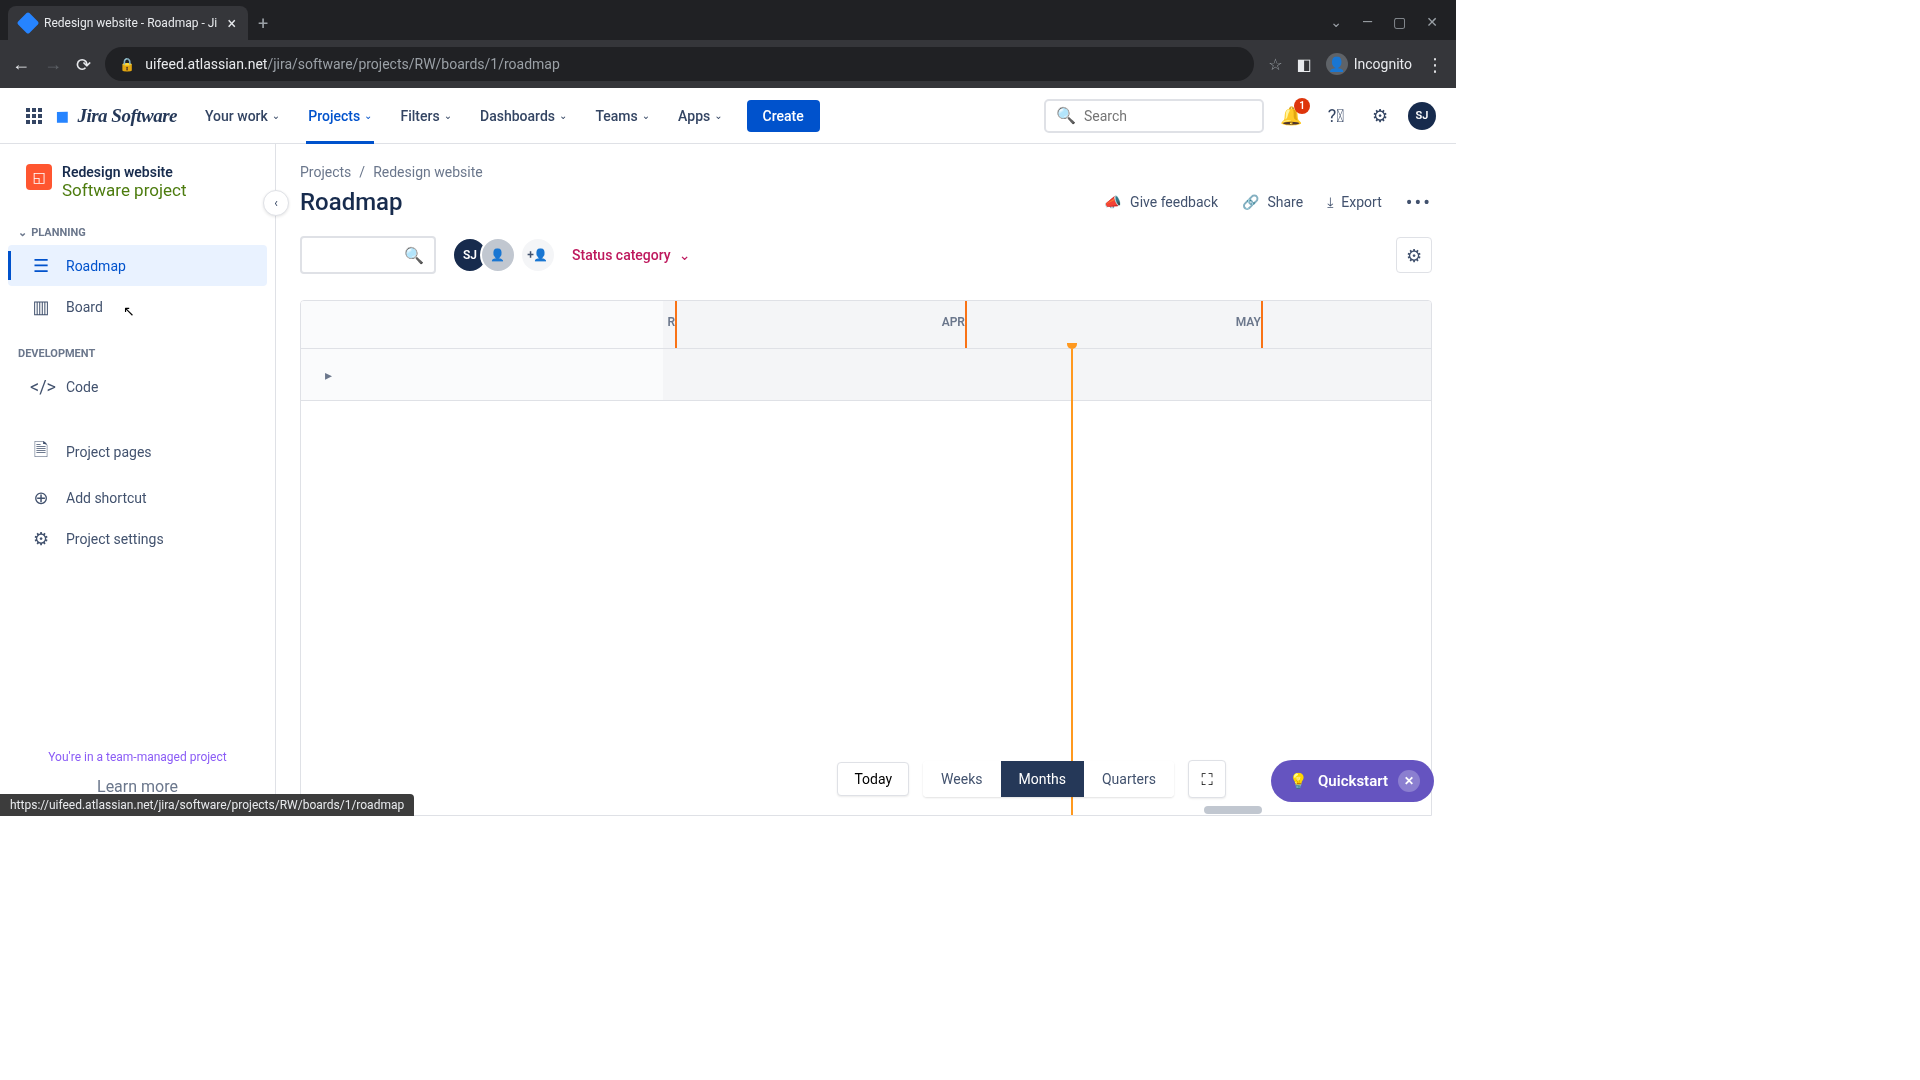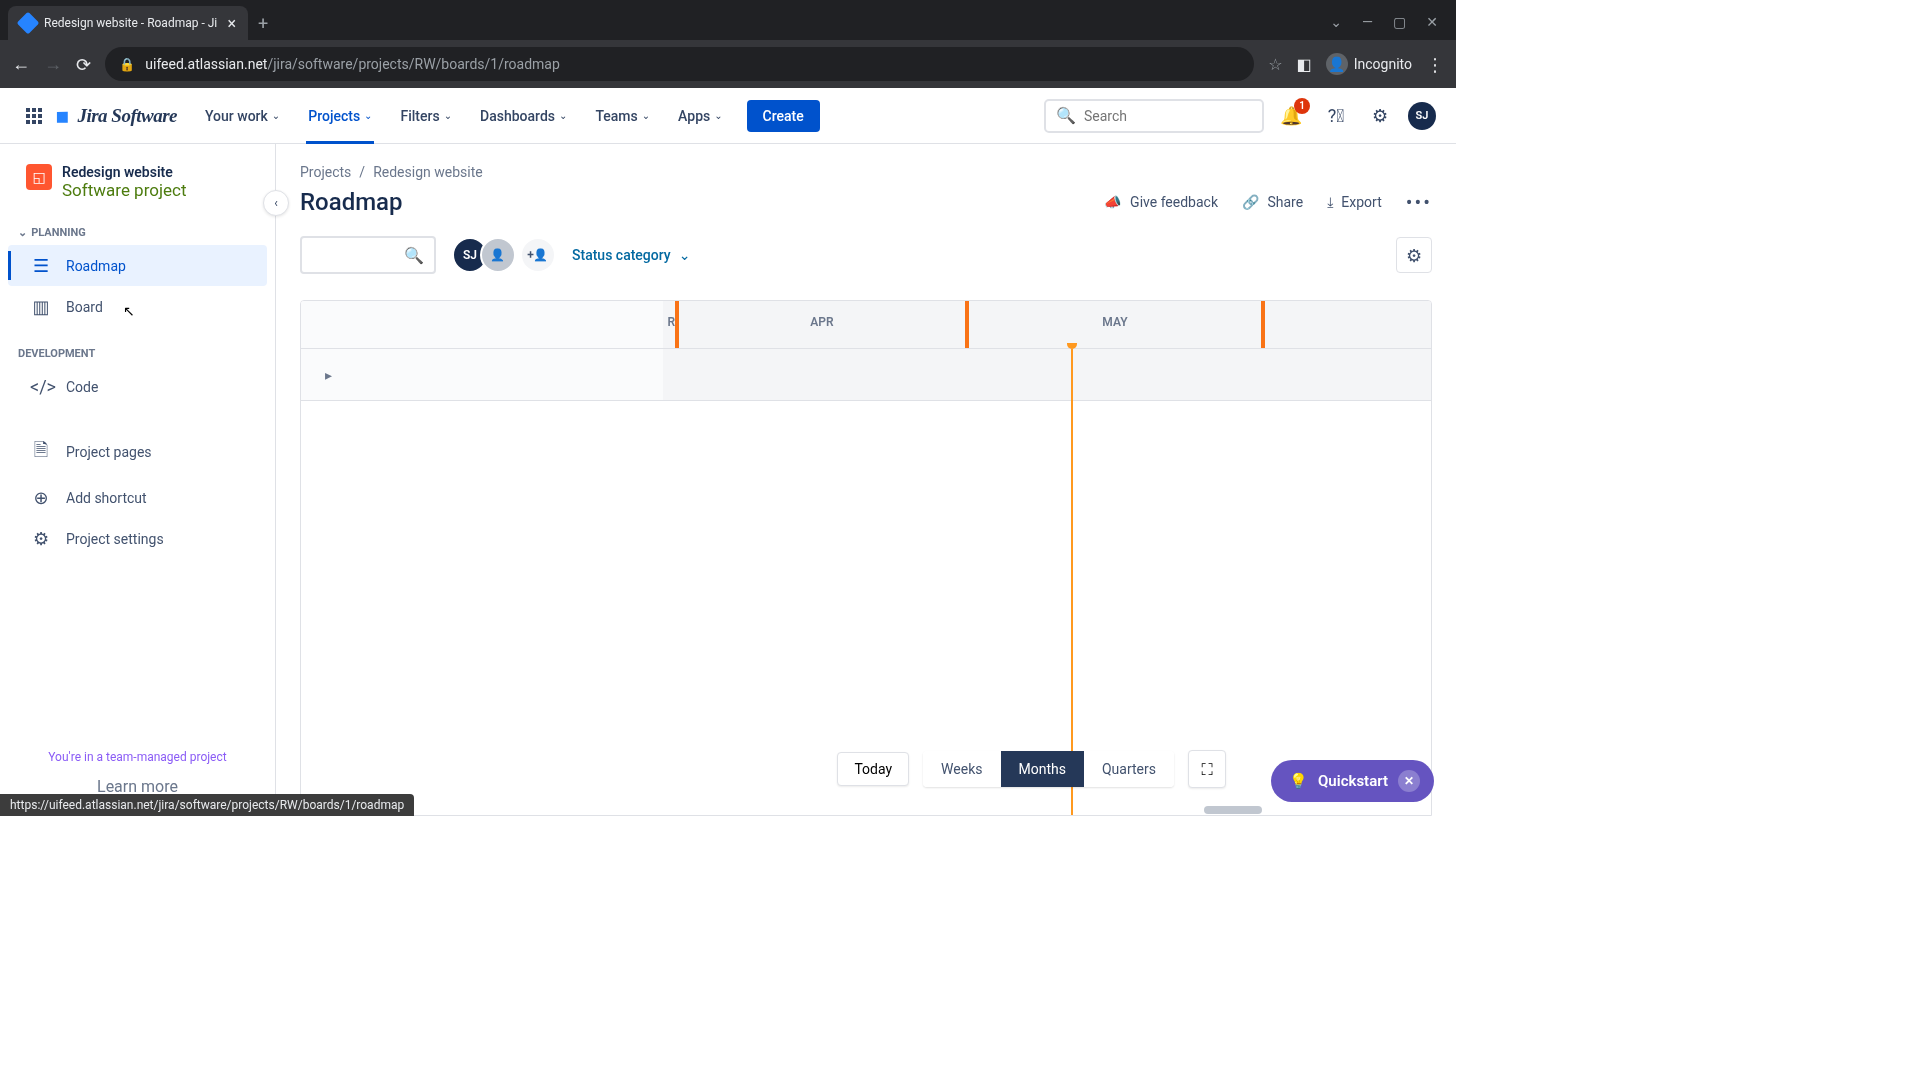--- a/index.html
+++ b/index.html
@@ -73,36 +73,36 @@
 .page-action { display: flex; align-items: center; gap: 8px; font-size: 14px; color: #42526e; cursor: pointer; }
 .more-btn { font-size: 20px; color: #42526e; cursor: pointer; letter-spacing: 2px; }
 
 .toolbar { display: flex; align-items: center; gap: 16px; margin-top: 20px; }
 .search-roadmap { border: 2px solid #dfe1e6; border-radius: 4px; height: 38px; width: 136px; display: flex; align-items: center; justify-content: flex-end; padding: 0 10px; }
 .avatars { display: flex; align-items: center; }
 .av { width: 36px; height: 36px; border-radius: 50%; border: 2px solid #fff; margin-left: -8px; display: flex; align-items: center; justify-content: center; font-size: 12px; font-weight: 600; }
 .av1 { background: #172b4d; color: #fff; margin-left: 0; }
 .av2 { background: #c1c7d0; color: #fff; }
 .av3 { background: #f4f5f7; color: #42526e; margin-left: 4px; }
-.status-filter { display: flex; align-items: center; gap: 8px; font-size: 14px; color: #0369a1; cursor: pointer; font-weight: 500; }
+.status-filter { display: flex; align-items: center; gap: 8px; font-size: 14px; color: #be185d; cursor: pointer; font-weight: 500; }
 .settings-toggle { margin-left: auto; border: 1px solid #dfe1e6; border-radius: 4px; width: 36px; height: 36px; display: flex; align-items: center; justify-content: center; cursor: pointer; color: #42526e; font-size: 18px; }
 
 .timeline { margin-top: 26px; border: 1px solid #dfe1e6; border-radius: 4px 4px 0 0; flex: 1; position: relative; overflow: hidden; }
 .timeline-header { height: 48px; display: flex; border-bottom: 1px solid #dfe1e6; background: #f4f5f7; }
-.month-cell { text-align: center; padding-top: 14px; font-size: 12px; font-weight: 600; color: #6b778c; border-left: 4px solid #f97316; }
+.month-cell { text-align: right; padding-top: 14px; font-size: 12px; font-weight: 600; color: #6b778c; border-left: 2px solid #f97316; }
 .left-gutter { width: 362px; border-right: none; background: #fafbfc; }
 .epic-row { height: 52px; display: flex; background: #f4f5f7; border-bottom: 1px solid #dfe1e6; }
 .epic-input-wrap { width: 362px; display: flex; align-items: center; padding: 0 14px; background: #fafbfc; }
 .epic-input { flex: 1; border: 2px solid #4c9aff; border-radius: 3px; height: 34px; padding: 0 12px 0 34px; font-size: 14px; outline: none; }
 .epic-input::placeholder { color: #7a869a; }
 .epic-icon-slot { position: absolute; margin-left: 10px; font-size: 14px; color: #6b778c; }
 .today-line { position: absolute; top: 48px; bottom: 0; width: 2px; background: #ff991f; left: 770px; }
 .today-line::before { content: ""; position: absolute; top: -6px; left: -4px; width: 10px; height: 6px; background: #ff991f; border-radius: 0 0 5px 5px; }
 
-.bottom-controls { position: absolute; bottom: 28px; right: 24px; display: flex; align-items: center; gap: 14px; }
+.bottom-controls { position: absolute; bottom: 18px; right: 24px; display: flex; align-items: center; gap: 14px; }
 .today-btn { background: #fff; border: 1px solid #dfe1e6; border-radius: 4px; padding: 8px 16px; font-size: 14px; cursor: pointer; box-shadow: 0 1px 2px rgba(0,0,0,0.08); }
 .zoom-group { display: flex; border-radius: 4px; overflow: hidden; box-shadow: 0 1px 2px rgba(0,0,0,0.12); }
 .zoom-btn { background: #fff; border: none; padding: 10px 18px; font-size: 14px; cursor: pointer; color: #42526e; }
 .zoom-btn.active { background: #253858; color: #fff; }
 .fullscreen-btn { background: #fff; border: 1px solid #dfe1e6; border-radius: 4px; width: 38px; height: 38px; display: flex; align-items: center; justify-content: center; cursor: pointer; box-shadow: 0 1px 2px rgba(0,0,0,0.08); font-size: 16px; }
 
 .quickstart { position: absolute; bottom: 14px; right: 22px; background: #6554c0; color: #fff; border-radius: 24px; padding: 10px 14px 10px 18px; display: flex; align-items: center; gap: 10px; font-size: 15px; font-weight: 600; cursor: pointer; }
 .quickstart-close { background: rgba(255,255,255,0.25); width: 22px; height: 22px; border-radius: 50%; display: flex; align-items: center; justify-content: center; font-size: 12px; cursor: pointer; }
 
 .status-bar { position: absolute; bottom: 0; left: 0; background: #3c3c3c; color: #e8eaed; font-size: 12px; padding: 4px 10px; border-radius: 0 4px 0 0; }

